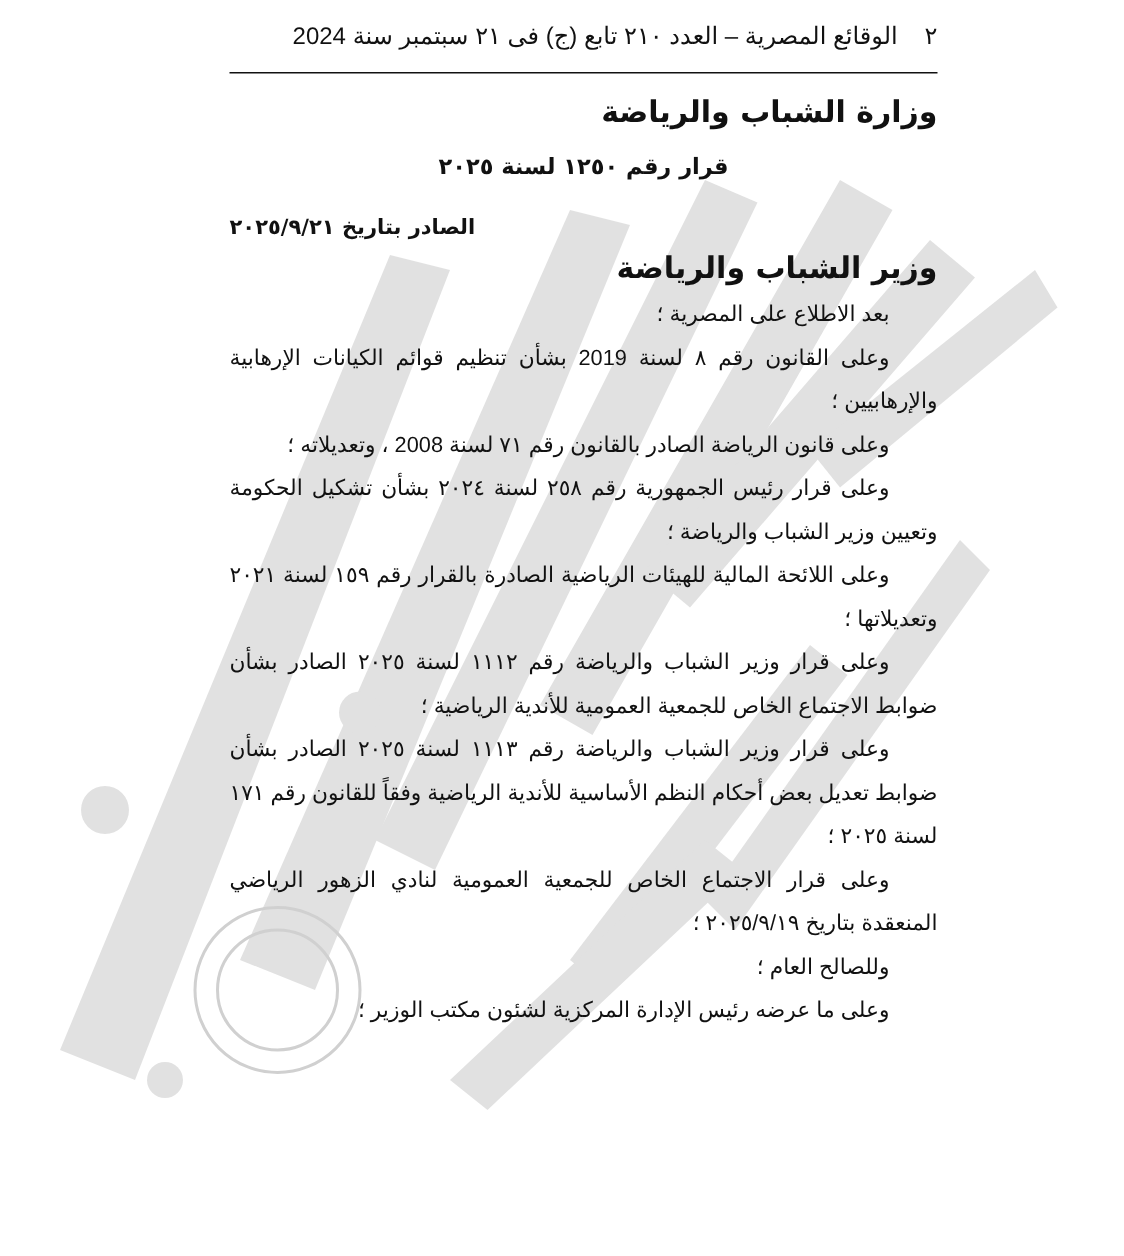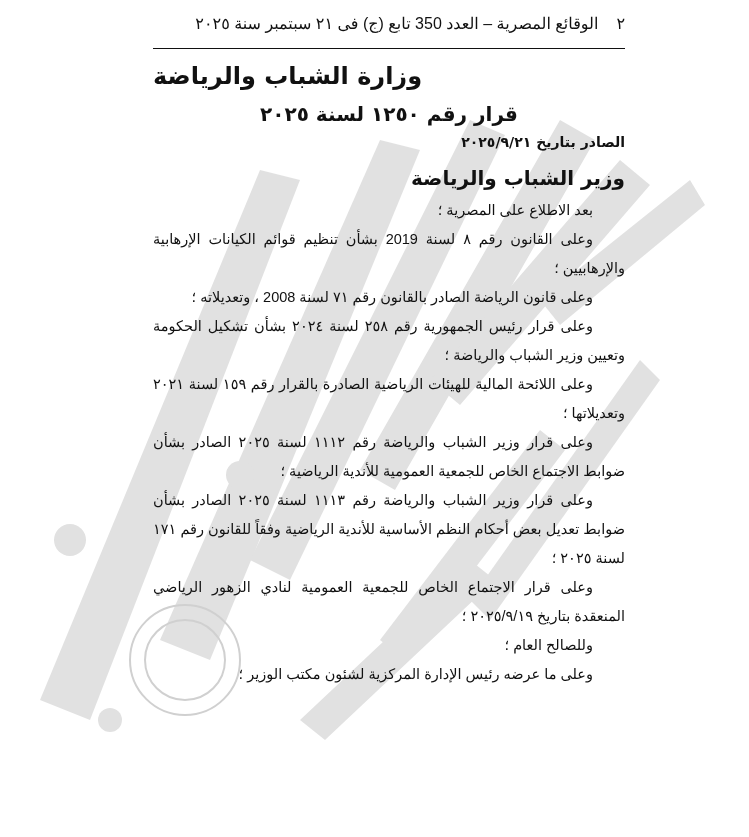--- a/index.html
+++ b/index.html
@@ -20,29 +20,29 @@
       position: absolute; top: 14px; right: 0; width: 472px;
       font-family: "Liberation Sans", sans-serif; font-size: 16px;
       display: flex; direction: rtl; white-space: nowrap;
     }
     .running-header .pg { margin-left: 18px; }
     .rule {
       position: absolute; top: 48px; left: 0; width: 472px; height: 0;
       border-top: 1.5px solid #111;
     }
     .title {
-      position: absolute; top: 62px; left: 0; width: 472px; text-align: left;
-      font-family: "DejaVu Sans", sans-serif; font-weight: bold; font-size: 24px;
+      position: absolute; top: 62px; left: 0; width: 472px; text-align: right;
+      font-family: "DejaVu Sans", sans-serif; font-weight: bold; font-size: 20px;
     }
     .subtitle {
       position: absolute; top: 102px; left: 0; width: 472px; text-align: center;
-      font-family: "DejaVu Sans", sans-serif; font-weight: bold; font-size: 20px;
+      font-family: "DejaVu Sans", sans-serif; font-weight: bold; font-size: 15px;
     }
     .issued {
-      position: absolute; top: 134px; left: 0; width: 472px; text-align: right;
+      position: absolute; top: 144px; left: 0; width: 472px; text-align: left;
       font-family: "DejaVu Sans", sans-serif; font-weight: bold; font-size: 14px;
     }
     .minister {
       position: absolute; top: 166px; right: 0;
       font-family: "DejaVu Sans", sans-serif; font-weight: bold; font-size: 20px;
     }
     .body {
       position: absolute; top: 196px; right: 0; width: 472px;
       font-family: "Liberation Sans", sans-serif; font-size: 14.5px;
       line-height: 29px; text-align: justify; text-align-last: right;
@@ -69,21 +69,21 @@
   </g>
   <g fill="none" stroke="#d0d0d0" stroke-width="2">
     <circle cx="185" cy="660" r="55"></circle>
     <circle cx="185" cy="660" r="40"></circle>
   </g>
 </svg>
 
 <div class="page">
   <div class="running-header">
     <span class="pg">٢</span>
-    <span>الوقائع المصرية – العدد 350 تابع (ج) فى ٢١ سبتمبر سنة ٢٠٢٥</span>
+    <span>الوقائع المصرية – العدد ٢١٠ تابع (ج) فى ٢١ سبتمبر سنة 2024</span>
   </div>
   <div class="rule"></div>
 
   <div class="title">وزارة الشباب والرياضة</div>
   <div class="subtitle">قرار رقم ١٢٥٠ لسنة ٢٠٢٥</div>
   <div class="issued">الصادر بتاريخ ٢٠٢٥/٩/٢١</div>
   <div class="minister">وزير الشباب والرياضة</div>
 
   <div class="body">
     <p class="para">بعد الاطلاع على المصرية ؛</p>

